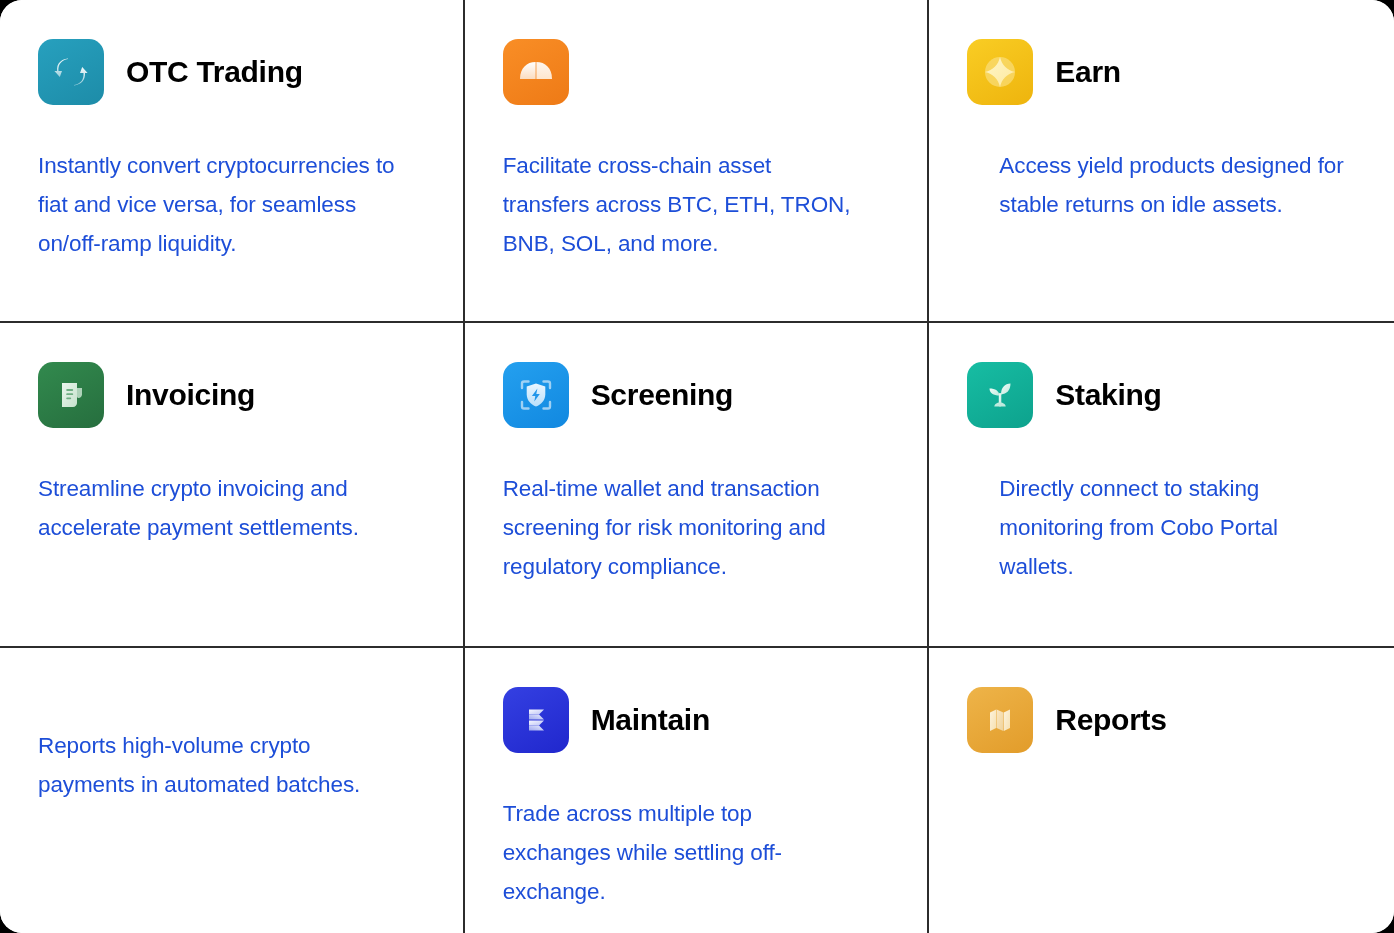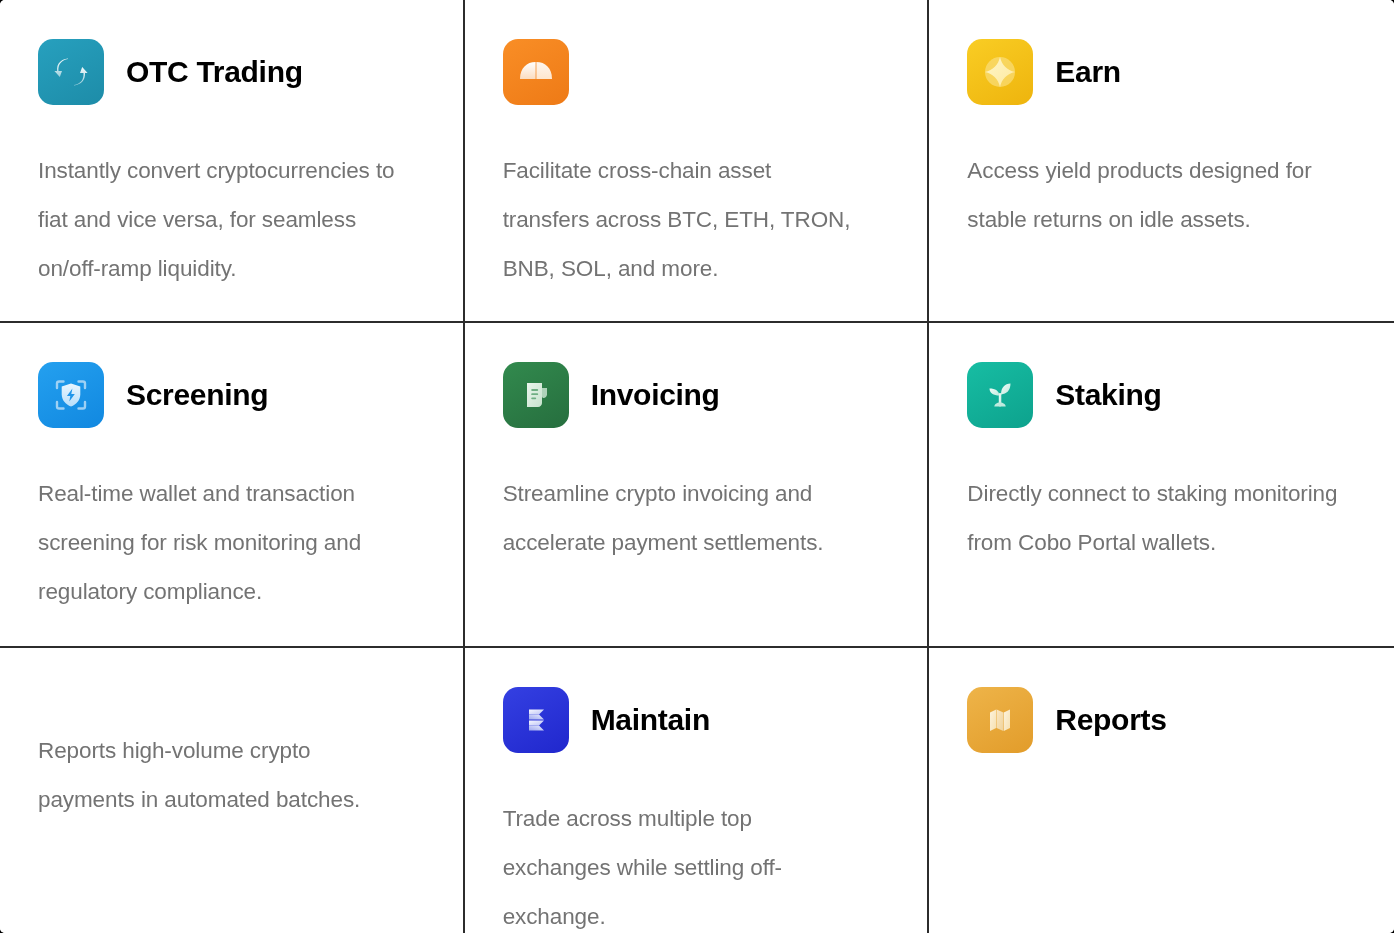--- a/index.html
+++ b/index.html
@@ -12,21 +12,21 @@
     overflow: hidden;
   }
 
   
   #feature-grid {
     position: absolute;
     left: 0; top: 0;
     width: 1394px;
     height: 933px;
     background: #ffffff;
-    border-radius: 5px;
+    border-radius: 22px;
     overflow: hidden;
     display: grid;
     grid-template-columns: 1fr 1fr 1fr;
     grid-template-rows: 323px 325px 285px;
   }
 
   .cell {
     position: relative;
     background: #ffffff;
     padding: 38px 40px 0 38px;
@@ -61,26 +61,26 @@
     font-weight: bold;
     color: #000000;
     letter-spacing: -0.3px;
     line-height: 1;
     white-space: nowrap;
   }
 
   .cell-desc {
     margin-top: 40px;
     font-size: 22.5px;
-    line-height: 49px;
-    color: #737373;
+    line-height: 39px;
+    color: #1d4ed8;
     max-width: 360px;
     letter-spacing: -0.1px;
   }
-  .cell.col3 .cell-desc { max-width: 375px; }
+  .cell.col3 .cell-desc { max-width: 375px; margin-left: 32px; }
 </style>
 </head>
 <body>
 
 <div id="feature-grid">
 
   <div class="cell row1 col1">
     <div class="cell-head">
       <div class="icon-tile" style="background:linear-gradient(150deg,#27a0be,#1d8ca8)">
         <svg width="40" height="40" viewBox="0 0 40 40" aria-hidden="true">
@@ -131,20 +131,44 @@
               <stop offset="1" stop-color="#fde9a0"></stop>
             </linearGradient>
           </defs>
           <circle cx="20" cy="20" r="15" fill="#fbe182" opacity="0.65"></circle>
           <path d="M20 5 C21.7 13 27 18.3 35 20 C27 21.7 21.7 27 20 35 C18.3 27 13 21.7 5 20 C13 18.3 18.3 13 20 5 Z" fill="url(#gC)"></path>
         </svg>
       </div>
       <div class="cell-title">Earn</div>
     </div>
     <div class="cell-desc">Access yield products designed for stable returns on idle assets.</div>
+  </div>
+
+  <div class="cell row2 col2">
+    <div class="cell-head">
+      <div class="icon-tile" style="background:linear-gradient(150deg,#328a4e,#266e3e)">
+        <svg width="40" height="40" viewBox="0 0 40 40" aria-hidden="true">
+          <defs>
+            <linearGradient id="gE" x1="0" y1="0" x2="1" y2="1">
+              <stop offset="0" stop-color="#eaf5ec"></stop>
+              <stop offset="1" stop-color="#c6e2cd"></stop>
+            </linearGradient>
+          </defs>
+          <path d="M11 8 L26 8 L26 28 C26 30.2 24.2 32 22 32 L11 32 Z" fill="url(#gE)"></path>
+          <path d="M26 13 L31 13 L31 19.5 C31 21.4 29.4 23 27.5 23 C26.7 23 26 22.3 26 21.5 Z" fill="#bcdcc5" opacity="0.9"></path>
+          <g fill="#6fae83">
+            <rect x="15.2" y="14" width="7" height="1.9" rx="0.95"></rect>
+            <rect x="15.2" y="18.2" width="7" height="1.9" rx="0.95"></rect>
+            <rect x="15.2" y="22.4" width="5" height="1.9" rx="0.95"></rect>
+          </g>
+        </svg>
+      </div>
+      <div class="cell-title">Invoicing</div>
+    </div>
+    <div class="cell-desc">Streamline crypto invoicing and accelerate payment settlements.</div>
   </div>
 
   <div class="cell row2 col1">
     <div class="cell-head">
       <div class="icon-tile" style="background:linear-gradient(150deg,#24a0ef,#1188e0)">
         <svg width="42" height="42" viewBox="0 0 42 42" aria-hidden="true">
           <defs>
             <linearGradient id="gD" x1="0" y1="0" x2="0" y2="1">
               <stop offset="0" stop-color="#eaf6ff"></stop>
               <stop offset="1" stop-color="#b9dffa"></stop>
@@ -158,44 +182,20 @@
           </g>
           <path d="M21 9.4 L30.3 12.6 L30.3 20.3 C30.3 26.1 26.4 30.6 21 32.6 C15.6 30.6 11.7 26.1 11.7 20.3 L11.7 12.6 Z" fill="url(#gD)"></path>
           <path d="M22.4 14.6 L16.9 22.1 L20.3 22.1 L19.3 27.6 L24.8 19.9 L21.3 19.9 Z" fill="#2196ea"></path>
         </svg>
       </div>
       <div class="cell-title">Screening</div>
     </div>
     <div class="cell-desc">Real-time wallet and transaction screening for risk monitoring and regulatory compliance.</div>
   </div>
 
-  <div class="cell row2 col2">
-    <div class="cell-head">
-      <div class="icon-tile" style="background:linear-gradient(150deg,#328a4e,#266e3e)">
-        <svg width="40" height="40" viewBox="0 0 40 40" aria-hidden="true">
-          <defs>
-            <linearGradient id="gE" x1="0" y1="0" x2="1" y2="1">
-              <stop offset="0" stop-color="#eaf5ec"></stop>
-              <stop offset="1" stop-color="#c6e2cd"></stop>
-            </linearGradient>
-          </defs>
-          <path d="M11 8 L26 8 L26 28 C26 30.2 24.2 32 22 32 L11 32 Z" fill="url(#gE)"></path>
-          <path d="M26 13 L31 13 L31 19.5 C31 21.4 29.4 23 27.5 23 C26.7 23 26 22.3 26 21.5 Z" fill="#bcdcc5" opacity="0.9"></path>
-          <g fill="#6fae83">
-            <rect x="15.2" y="14" width="7" height="1.9" rx="0.95"></rect>
-            <rect x="15.2" y="18.2" width="7" height="1.9" rx="0.95"></rect>
-            <rect x="15.2" y="22.4" width="5" height="1.9" rx="0.95"></rect>
-          </g>
-        </svg>
-      </div>
-      <div class="cell-title">Invoicing</div>
-    </div>
-    <div class="cell-desc">Streamline crypto invoicing and accelerate payment settlements.</div>
-  </div>
-
   <div class="cell row2 col3">
     <div class="cell-head">
       <div class="icon-tile" style="background:linear-gradient(150deg,#17bda3,#0da28d)">
         <svg width="40" height="40" viewBox="0 0 40 40" aria-hidden="true">
           <defs>
             <linearGradient id="gF" x1="0" y1="0" x2="1" y2="1">
               <stop offset="0" stop-color="#f1fcf8"></stop>
               <stop offset="1" stop-color="#bfeade"></stop>
             </linearGradient>
           </defs>

